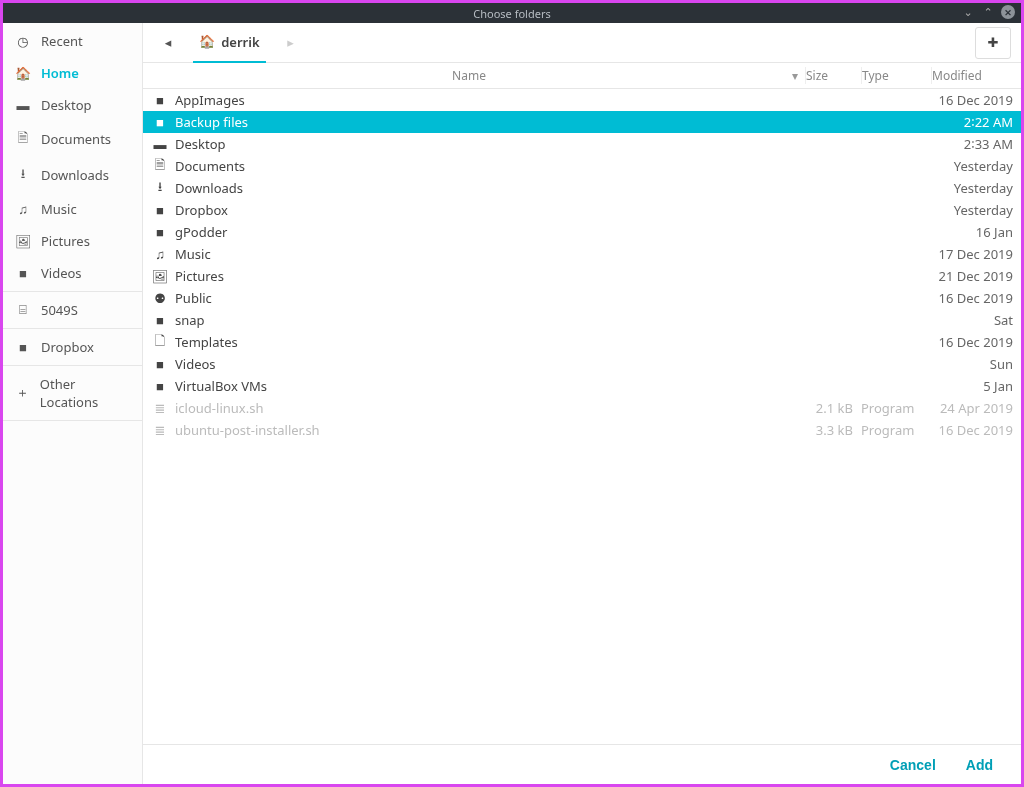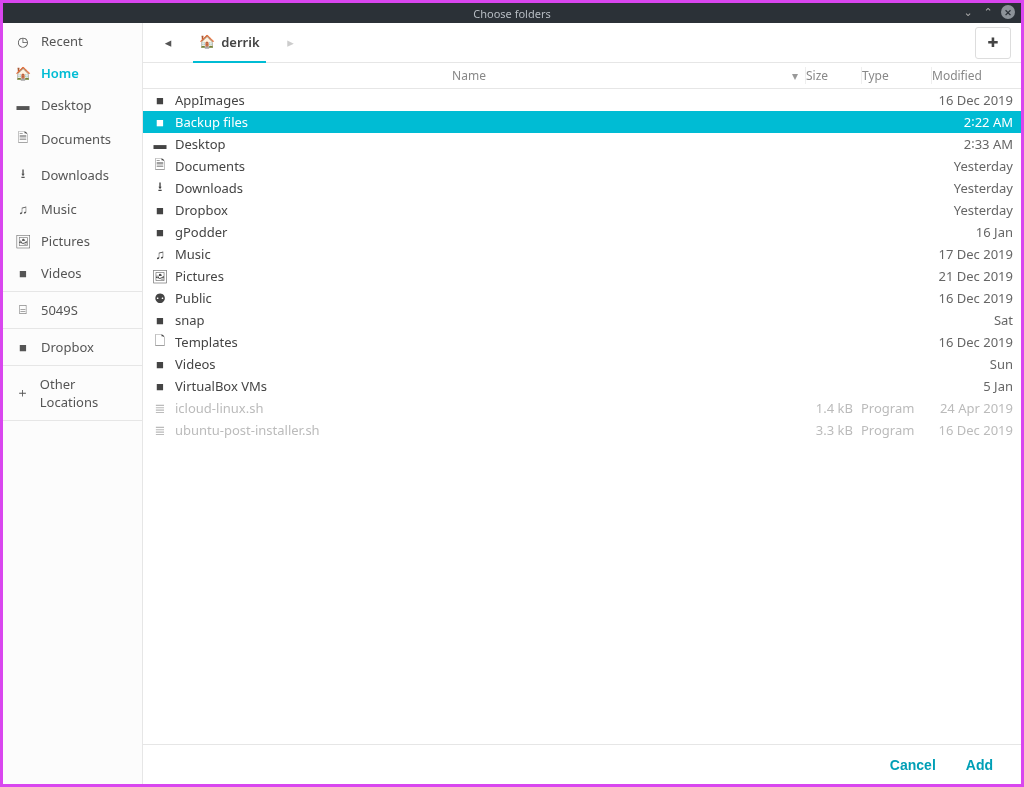--- a/index.html
+++ b/index.html
@@ -250,21 +250,21 @@
           <div class="row">
             <span class="ic u">■</span>
             <span class="nm">VirtualBox VMs</span>
             <span class="sz"></span>
             <span class="ty"></span>
             <span class="md">5 Jan</span>
           </div>
           <div class="row dim">
             <span class="ic u">≣</span>
             <span class="nm">icloud-linux.sh</span>
-            <span class="sz">1.4 kB</span>
+            <span class="sz">2.1 kB</span>
             <span class="ty">Program</span>
             <span class="md">24 Apr 2019</span>
           </div>
           <div class="row dim">
             <span class="ic u">≣</span>
             <span class="nm">ubuntu-post-installer.sh</span>
             <span class="sz">3.3 kB</span>
             <span class="ty">Program</span>
             <span class="md">16 Dec 2019</span>
           </div>

